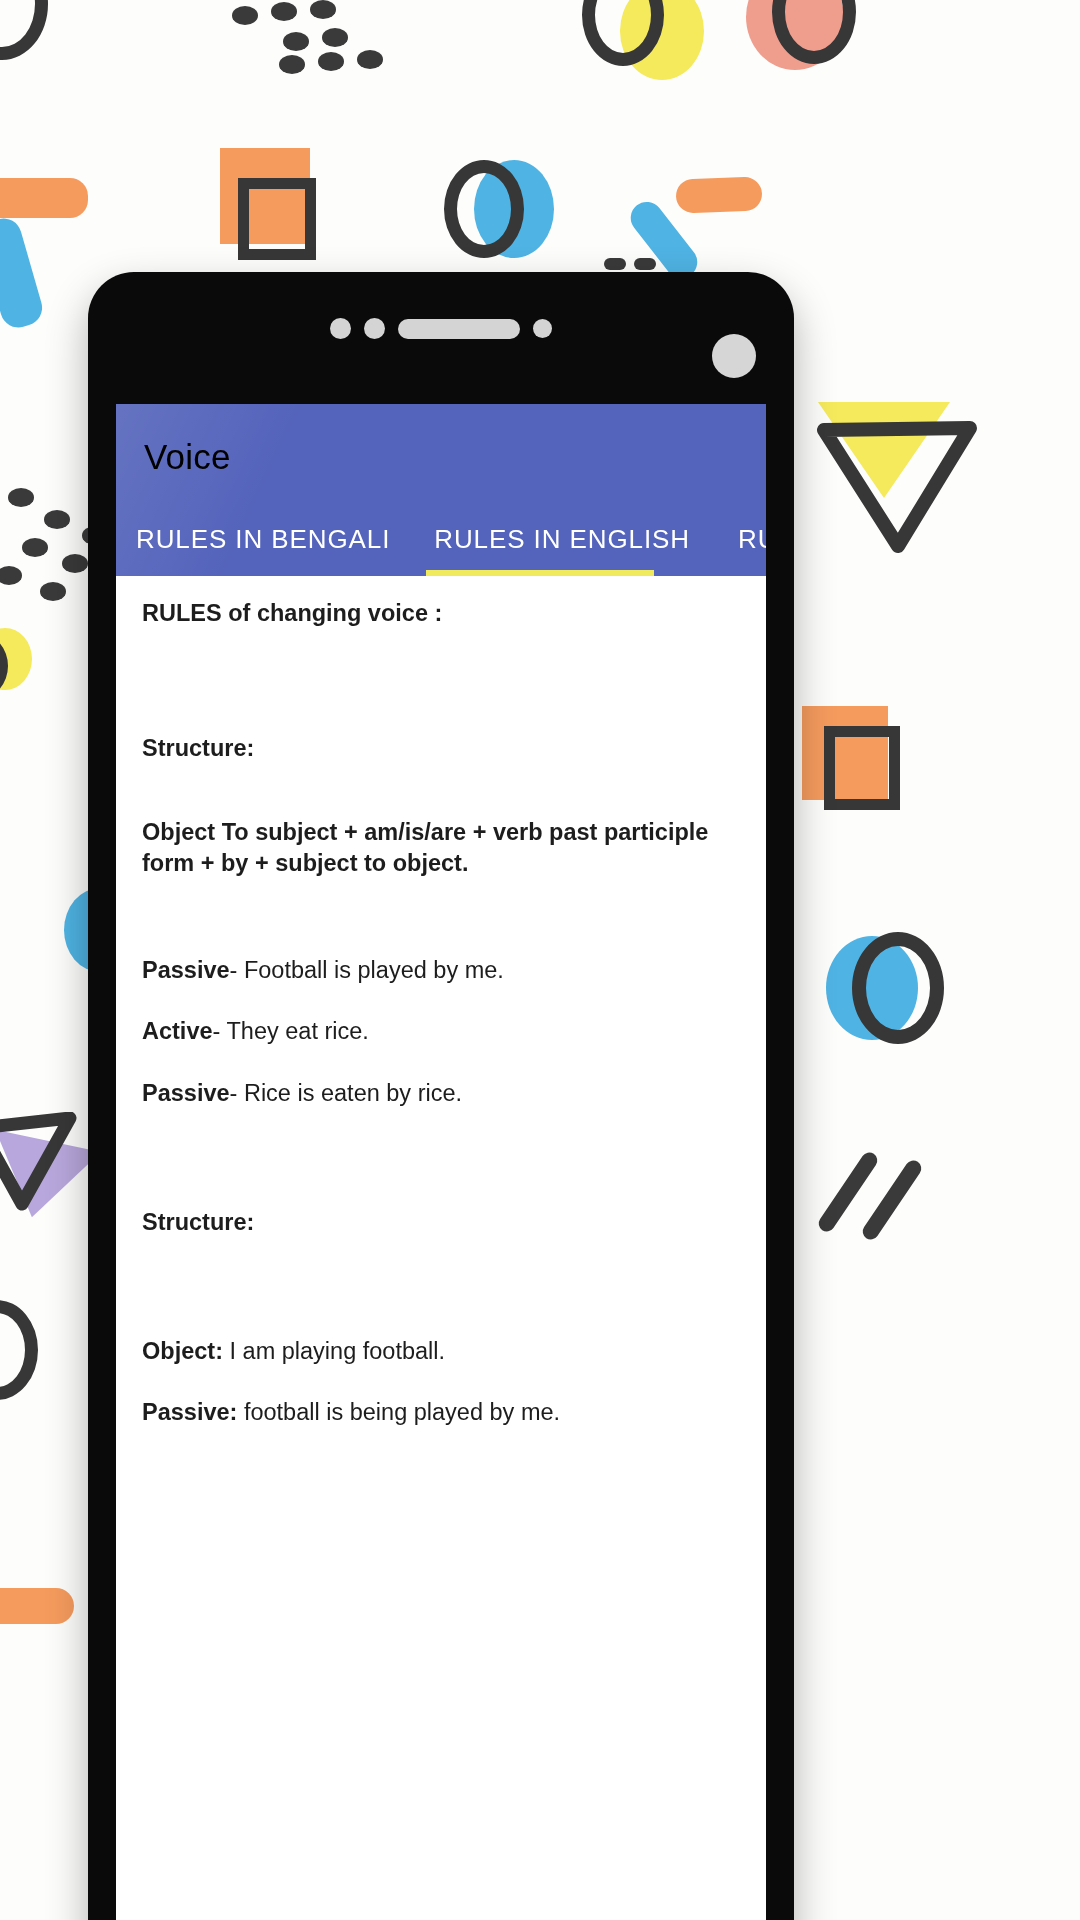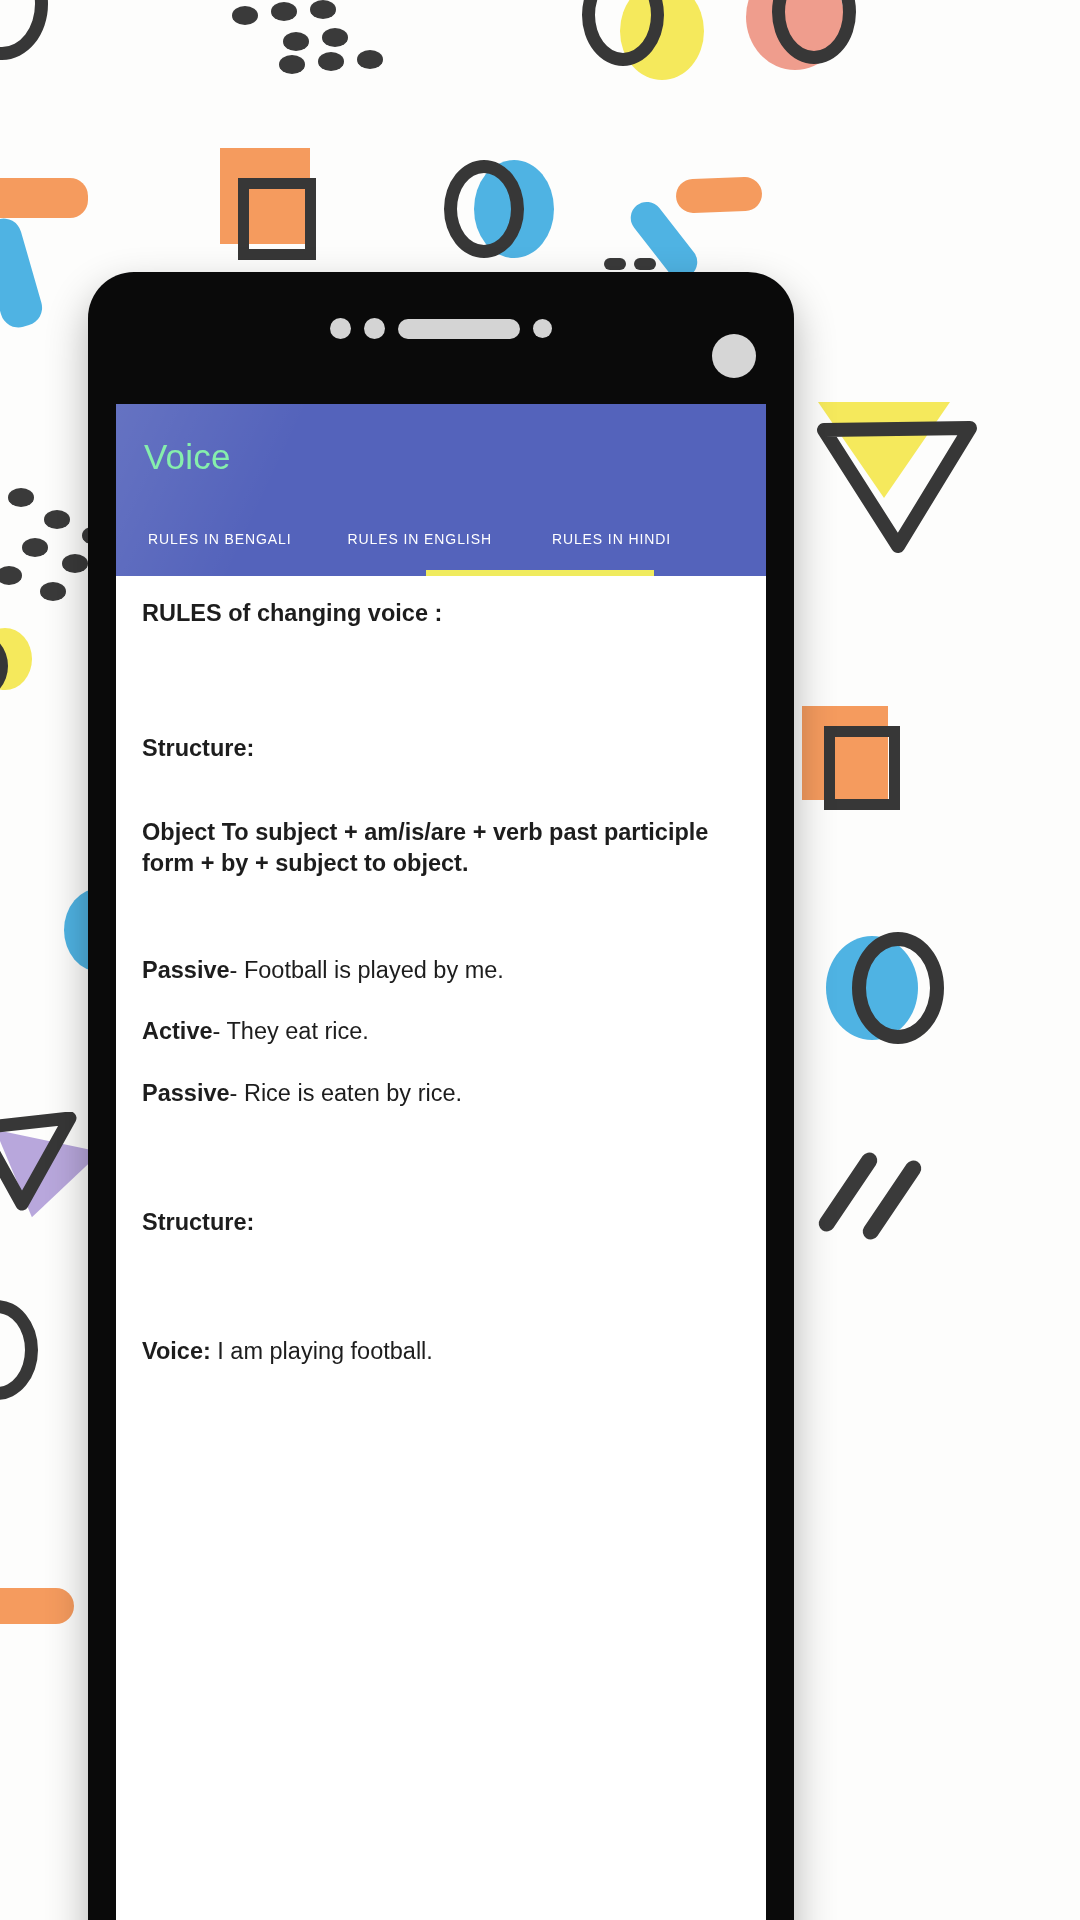--- a/index.html
+++ b/index.html
@@ -55,30 +55,30 @@
     height:172px;
     position:relative;
   }
   #appbar-sheen {
     position:absolute; left:0; top:0; width:190px; height:172px;
     background:linear-gradient(115deg, rgba(255,255,255,.10) 0%, rgba(255,255,255,0) 72%);
     pointer-events:none;
   }
   #app-title {
     position:absolute; left:28px; top:33px;
-    color:#86efac; font-size:35px; font-weight:400; letter-spacing:.2px;
+    color:#000000; font-size:35px; font-weight:400; letter-spacing:.2px;
   }
   #tabbar {
     position:absolute; left:0; right:0; bottom:0; height:74px;
     display:flex; align-items:center;
   }
   .tab {
-    font-size:14px; font-weight:500; letter-spacing:.9px;
+    font-size:26px; font-weight:500; letter-spacing:.9px;
     color:#ffffff; white-space:nowrap; position:relative;
-    height:74px; display:flex; align-items:center;margin-left:12px;
+    height:74px; display:flex; align-items:center;
   }
   .tab.t0 { padding-left:20px; padding-right:22px; }
   .tab.t1 { padding-left:22px; padding-right:24px; color:#ffffff; }
   .tab.t2 { padding-left:24px; padding-right:20px; }
   #tab-indicator {
     position:absolute; left:310px; bottom:0;
     width:228px; height:6px; background:#f0eb5e;
   }
 
   #content {
@@ -240,21 +240,24 @@
       <div class="gap-lg"></div>
 
       <div class="para allbold">Structure:</div>
 
       <div class="gap-lg"></div>
 
 
       <div class="gap-md"></div>
 
       <div class="para">
-        <span class="b">Voice:</span><span> </span><span>I am playing football.</span>
-      </div>
-
-      <div class="gap-sm"></div>
-
+        <span class="b">Object:</span><span> </span><span>I am playing football.</span>
+      </div>
+
+      <div class="gap-sm"></div>
+
+      <div class="para">
+        <span class="b">Passive:</span><span> </span><span>football is being played by me.</span>
+      </div>
 
     </div>
   </div>
 </div>
 
 </body></html>

